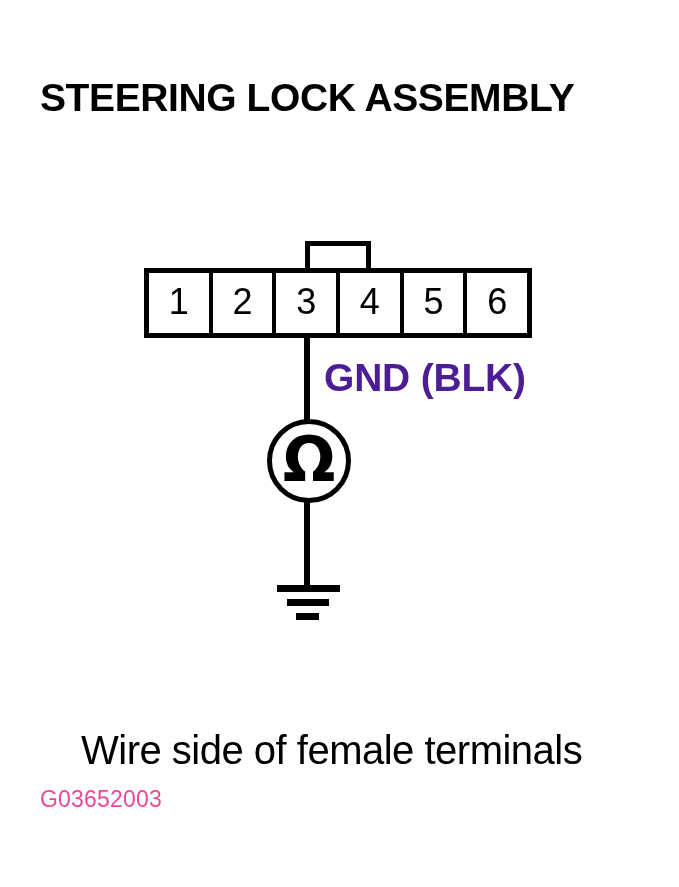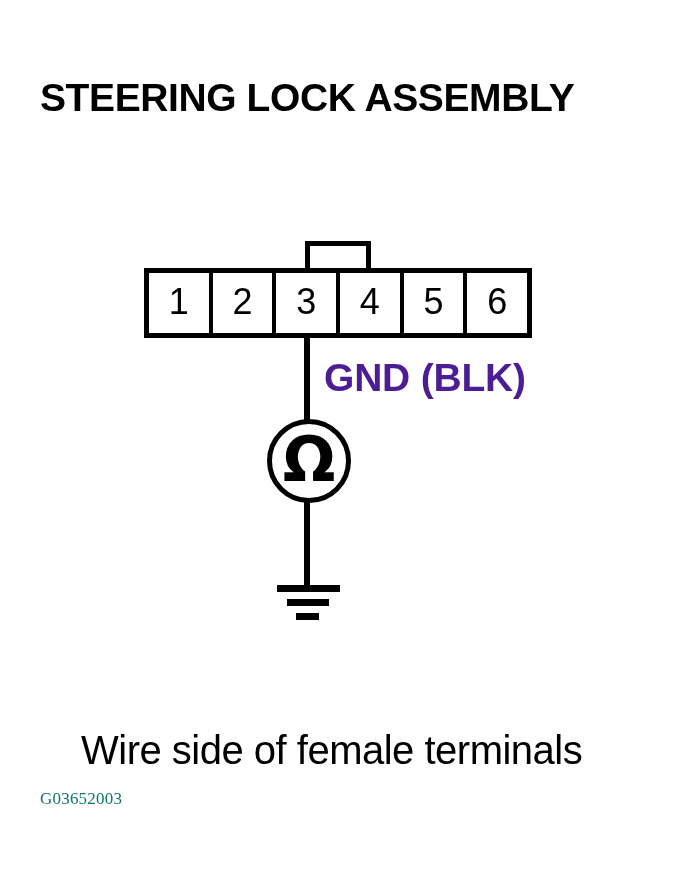--- a/index.html
+++ b/index.html
@@ -191,26 +191,26 @@
     line-height: 46px;
     letter-spacing: -0.5px;
     color: #000000;
     white-space: nowrap;
     margin-left: 41px;
   }
   .caption-id {
     position: absolute;
     left: 36px;
     top: 786px;
-    font-family: Liberation Serif, serif;
+    font-family: Liberation Sans, sans-serif;
     font-weight: normal;
-    font-size: 17px;
+    font-size: 23px;
     line-height: 26px;
     letter-spacing: 0.2px;
-    color: #0f766e;
+    color: #ec4899;
     white-space: nowrap;
   }
 </style>
 </head>
 <body>
 
 <div id="figure-root">
 
   <div class="title-block">
     <span class="title-line">STEERING LOCK ASSEMBLY</span>

